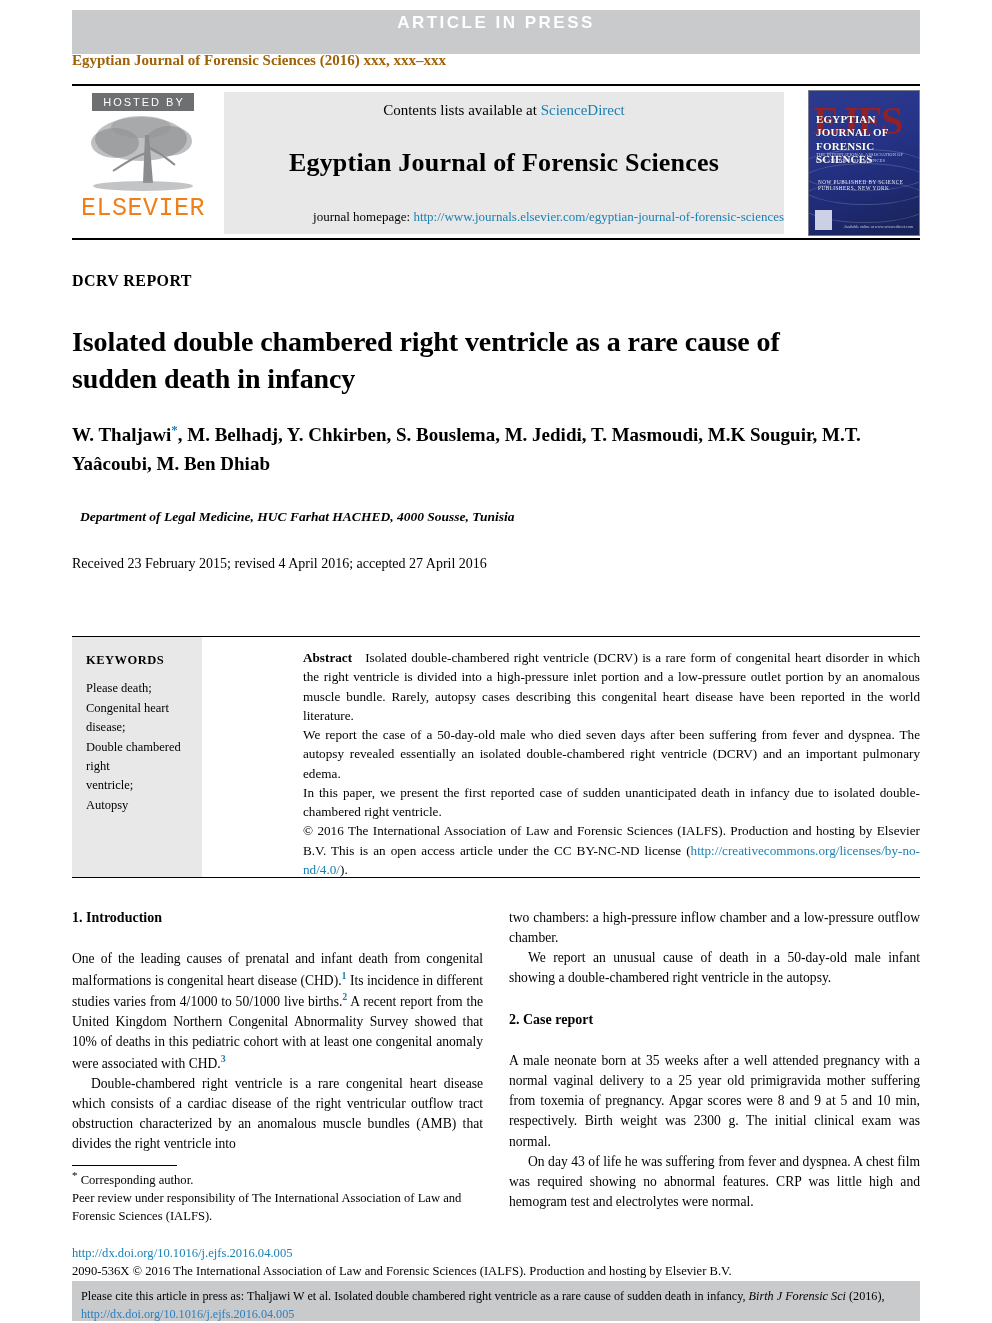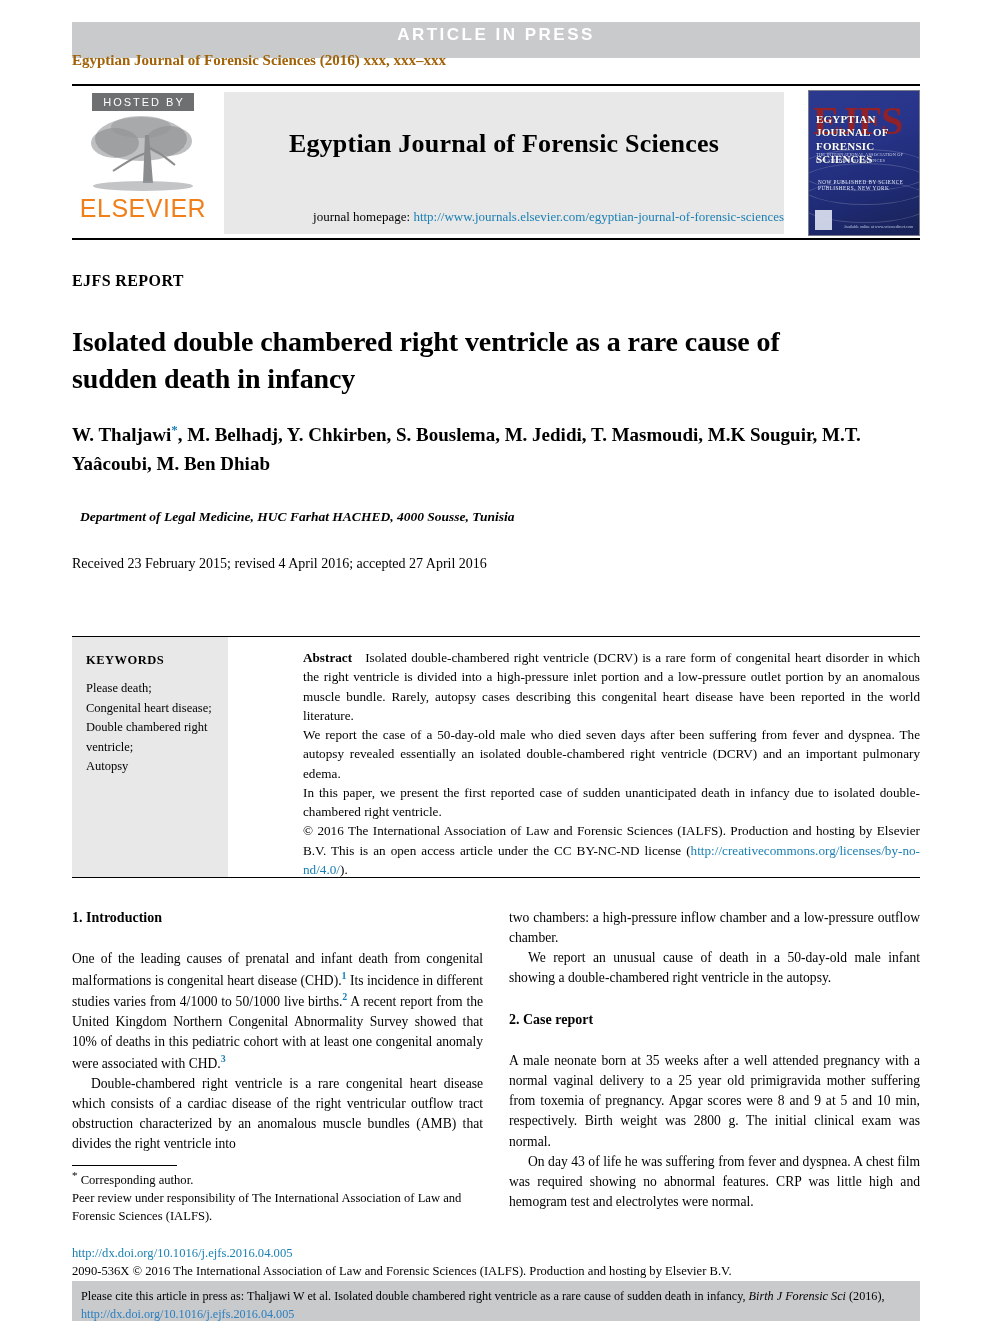--- a/index.html
+++ b/index.html
@@ -20,23 +20,23 @@
     width: 992px;
     height: 1323px;
     box-sizing: border-box;
     padding: 0 72px;
   }
 
   
   .aip-bar {
     position: absolute;
     left: 72px;
-    top: 22px;
+    top: 10px;
     width: 848px;
-    height: 36px;
+    height: 44px;
     background: #c9cacc;
   }
   .aip-text {
     position: absolute;
     left: 0;
     right: 0;
     top: 3px;
     text-align: center;
     font-family: "Liberation Sans", sans-serif;
     font-weight: bold;
@@ -84,21 +84,21 @@
     display: inline-block;
     background: #6d6f71;
     color: #ffffff;
     font-family: "Liberation Sans", sans-serif;
     font-size: 11px;
     letter-spacing: 2px;
     padding: 3px 9px 3px 11px;
   }
   .tree-svg { display:block; margin: 2px auto 0 auto; }
   .elsevier-word {
-    font-family: Liberation Sans, sans-serif;
+    font-family: Liberation Mono, monospace;
     color: #f07f1a;
     font-size: 25px;
     letter-spacing: 0.5px;
     line-height: 1;
     margin-top: 1px;
   }
 
   
   .mh-center {
     position: absolute;
@@ -262,21 +262,21 @@
     width: 848px;
     border-top: 0.8px solid #000;
     border-bottom: 0.8px solid #000;
     box-sizing: border-box;
     padding-top: 0;
   }
   .kw-panel {
     position: absolute;
     left: 72px;
     top: 637px;
-    width: 156px;
+    width: 130px;
     height: 240px;
     background: #e8e8e8;
   }
   .kw-inner {
     padding: 14px 12px 0 14px;
     font-size: 12.5px;
     line-height: 1.55;
   }
   .kw-title {
     font-weight: bold;
@@ -390,20 +390,24 @@
             <path d="M62 22 L60 70 L70 70 L66 22 Z" fill="#8a8c8e"></path>
             <path d="M63 40 C50 44 40 52 30 58" stroke="#8a8c8e" stroke-width="2" fill="none"></path>
             <path d="M64 34 C76 38 84 46 92 52" stroke="#8a8c8e" stroke-width="2" fill="none"></path>
             <ellipse cx="60" cy="73" rx="50" ry="5" fill="#9a9c9e" opacity="0.6"></ellipse>
           </g>
         </svg>
         <div class="elsevier-word">ELSEVIER</div>
       </div>
 
       <div class="mh-center">
+        <div class="contents-line">
+          <span>Contents lists available at</span>
+          <span class="sd-link">ScienceDirect</span>
+        </div>
         <div class="journal-title">Egyptian Journal of Forensic Sciences</div>
         <div class="homepage-line">
           <span>journal homepage:</span>
           <span class="url">http://www.journals.elsevier.com/egyptian-journal-of-forensic-sciences</span>
         </div>
       </div>
 
       <div class="cover">
         <div class="wave" style="top:58px;"></div>
         <div class="wave" style="top:72px;"></div>
@@ -413,21 +417,21 @@
         <div class="cv-sub">THE INTERNATIONAL ASSOCIATION OF LAW AND FORENSIC SCIENCES</div>
         <div class="cv-mid">NOW PUBLISHED BY SCIENCE PUBLISHERS, NEW YORK</div>
         <div class="cv-logo"></div>
         <div class="cv-foot">Available online at
 www.sciencedirect.com</div>
       </div>
 
     </div>
   </div>
 
-  <div class="case-report-label">EJFS REPORT</div>
+  <div class="case-report-label">DCRV REPORT</div>
   <h1 class="art-title">Isolated double chambered right ventricle as a rare cause of sudden death in infancy</h1>
   <div class="authors">
     <span>W. Thaljawi<sup class="star">*</sup>, M. Belhadj, Y. Chkirben, S. Bouslema, M. Jedidi, T. Masmoudi, M.K Souguir, M.T. Yaâcoubi, M. Ben Dhiab</span>
   </div>
   <div class="affil">Department of Legal Medicine, HUC Farhat HACHED, 4000 Sousse, Tunisia</div>
   <div class="dates">Received 23 February 2015; revised 4 April 2016; accepted 27 April 2016</div>
 
   <div class="abs-block" style="height:242px;"></div>
 
   <div class="kw-panel">
@@ -451,21 +455,21 @@
   <div class="col col-left">
     <div class="sec-head">1. Introduction</div>
     <p><span>One of the leading causes of prenatal and infant death from congenital malformations is congenital heart disease (CHD).</span><sup class="ref">1</sup><span> Its incidence in different studies varies from 4/1000 to 50/1000 live births.</span><sup class="ref">2</sup><span> A recent report from the United Kingdom Northern Congenital Abnormality Survey showed that 10% of deaths in this pediatric cohort with at least one congenital anomaly were associated with CHD.</span><sup class="ref">3</sup></p>
     <p class="indent">Double-chambered right ventricle is a rare congenital heart disease which consists of a cardiac disease of the right ventricular outflow tract obstruction characterized by an anomalous muscle bundles (AMB) that divides the right ventricle into</p>
   </div>
 
   <div class="col col-right">
     <p>two chambers: a high-pressure inflow chamber and a low-pressure outflow chamber.</p>
     <p class="indent">We report an unusual cause of death in a 50-day-old male infant showing a double-chambered right ventricle in the autopsy.</p>
     <div class="sec-head second" style="margin-bottom:20px;">2. Case report</div>
-    <p>A male neonate born at 35 weeks after a well attended pregnancy with a normal vaginal delivery to a 25 year old primigravida mother suffering from toxemia of pregnancy. Apgar scores were 8 and 9 at 5 and 10 min, respectively. Birth weight was 2800 g. The initial clinical exam was normal.</p>
+    <p>A male neonate born at 35 weeks after a well attended pregnancy with a normal vaginal delivery to a 25 year old primigravida mother suffering from toxemia of pregnancy. Apgar scores were 8 and 9 at 5 and 10 min, respectively. Birth weight was 2300 g. The initial clinical exam was normal.</p>
     <p class="indent">On day 43 of life he was suffering from fever and dyspnea. A chest film was required showing no abnormal features. CRP was little high and hemogram test and electrolytes were normal.</p>
   </div>
 
   <div class="fn-rule"></div>
   <div class="footnotes">
     <p><span class="fn-star">*</span> <span>Corresponding author.</span></p>
     <p class="fn-peer">Peer review under responsibility of The International Association of Law and Forensic Sciences (IALFS).</p>
   </div>
 
   <div class="doi-block">

